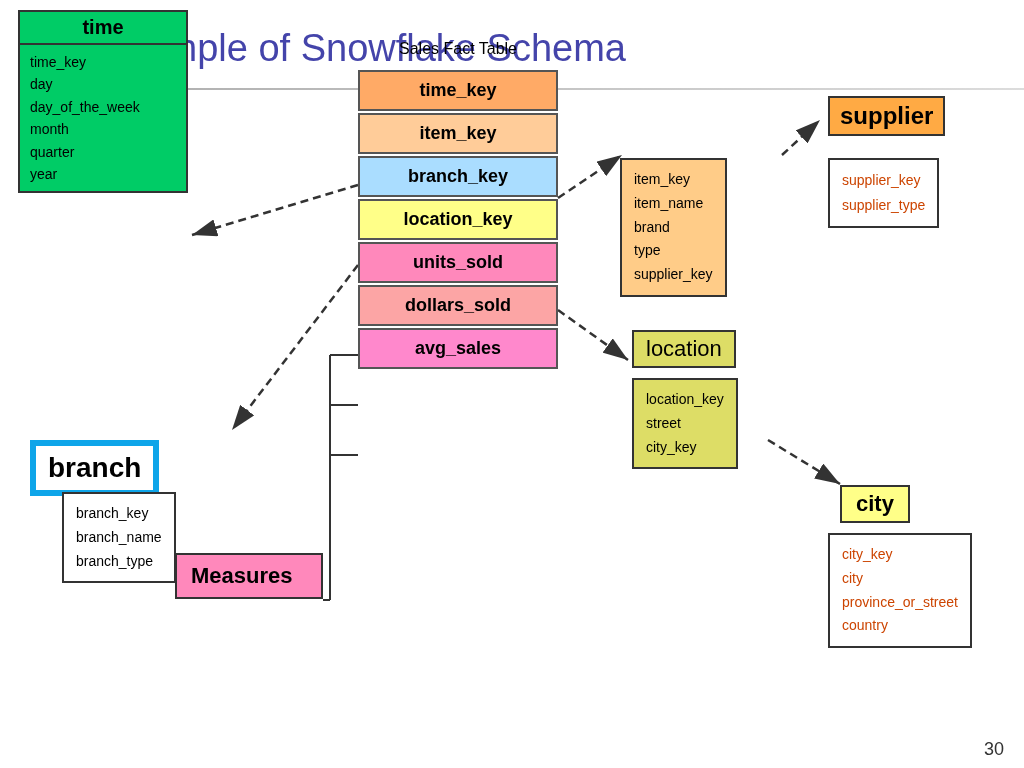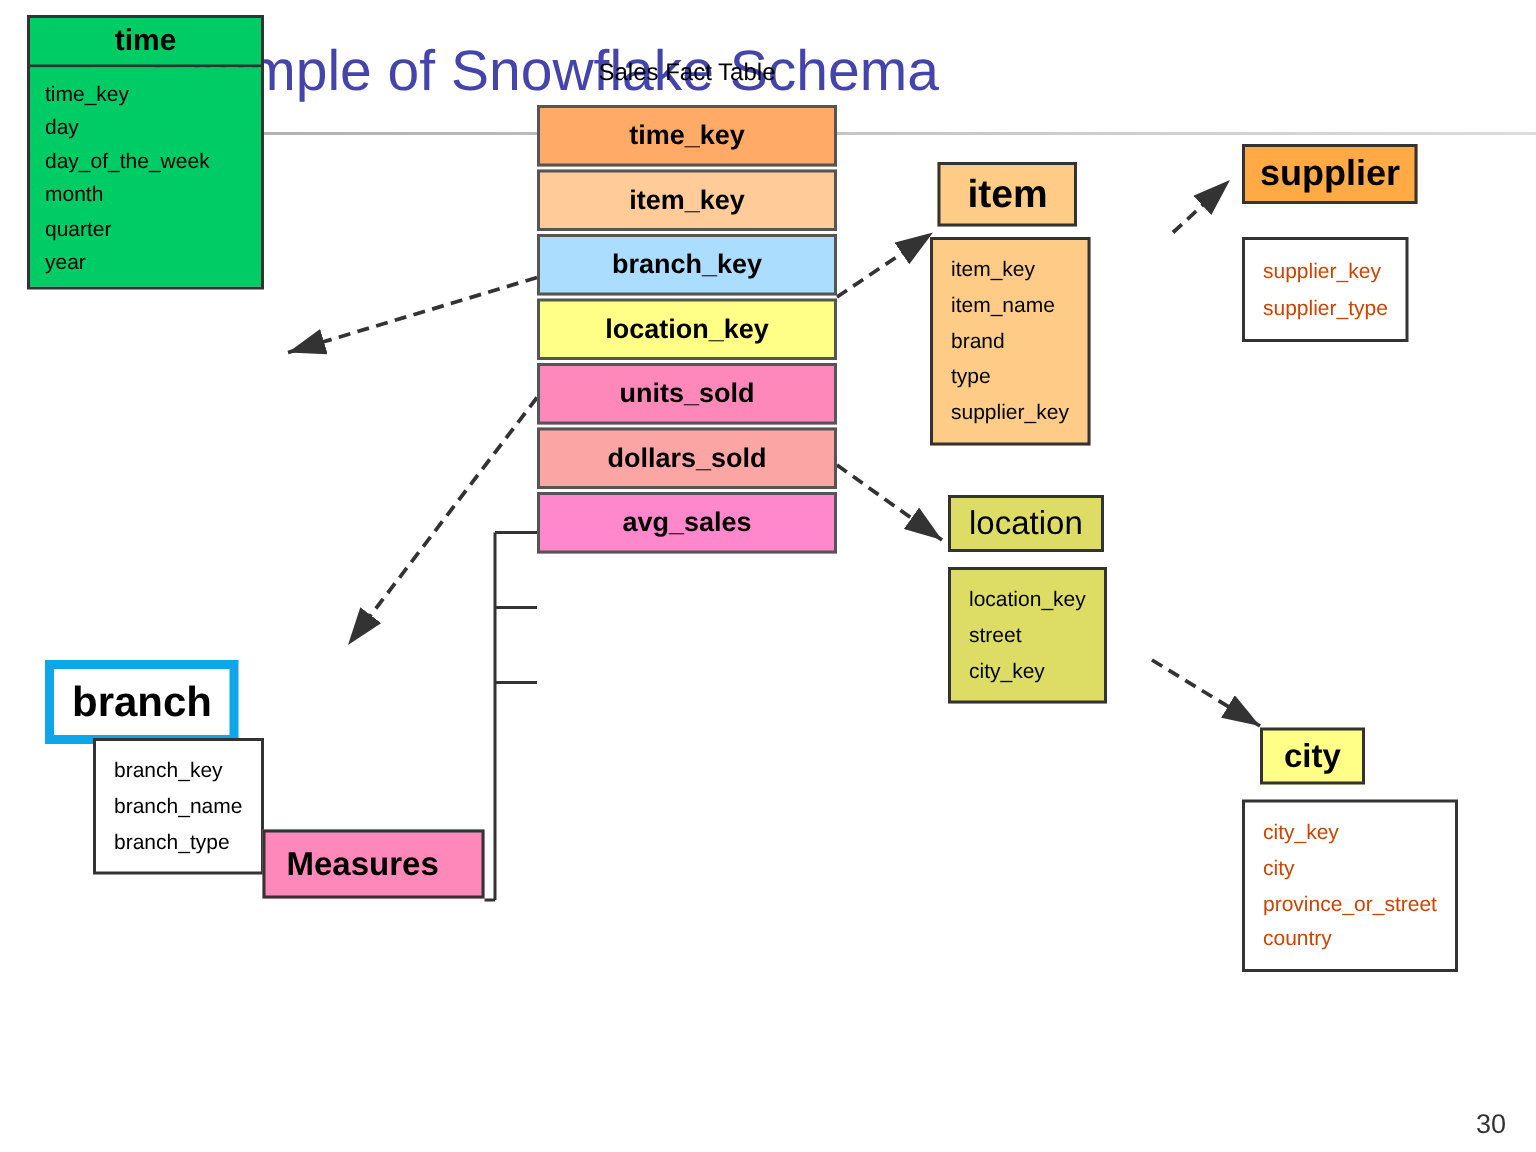--- a/index.html
+++ b/index.html
@@ -78,21 +78,21 @@
     .box-body {
       padding: 6px 10px;
       font-size: 14px;
       line-height: 1.6;
     }
 
     
     .time-box {
       left: 18px;
       top: 10px;
-      width: 158px;
+      width: 170px;
     }
     .time-box .box-header {
       background: #00cc66;
       color: #000;
       font-size: 20px;
     }
     .time-box .box-body {
       background: #00cc66;
       color: #000;
     }
@@ -247,23 +247,20 @@
   <div style="position:absolute; left:30px; top:440px; border:6px solid #0ea5e9; background:white; padding:6px 12px;">
     <span style="font-size:28px; font-weight:bold;">branch</span>
   </div>
 
   <div style="position:absolute; left:62px; top:492px; border:2px solid #333; background:white; padding:8px 12px; font-size:14px; line-height:1.7;">
     <div>branch_key</div>
     <div>branch_name</div>
     <div>branch_type</div>
   </div>
 
-  <div style="position:absolute; left:625px; top:108px; border:2px solid #333; background:#ffcc88; padding:4px 18px;">
-    <span style="font-size:26px; font-weight:bold;">item</span>
-  </div>
 
   <div style="position:absolute; left:620px; top:158px; border:2px solid #333; background:#ffcc88; padding:8px 12px; font-size:14px; line-height:1.7;">
     <div>item_key</div>
     <div>item_name</div>
     <div>brand</div>
     <div>type</div>
     <div>supplier_key</div>
   </div>
 
   <div style="position:absolute; left:828px; top:96px; border:2px solid #333; background:#ffaa44; padding:4px 10px;">

